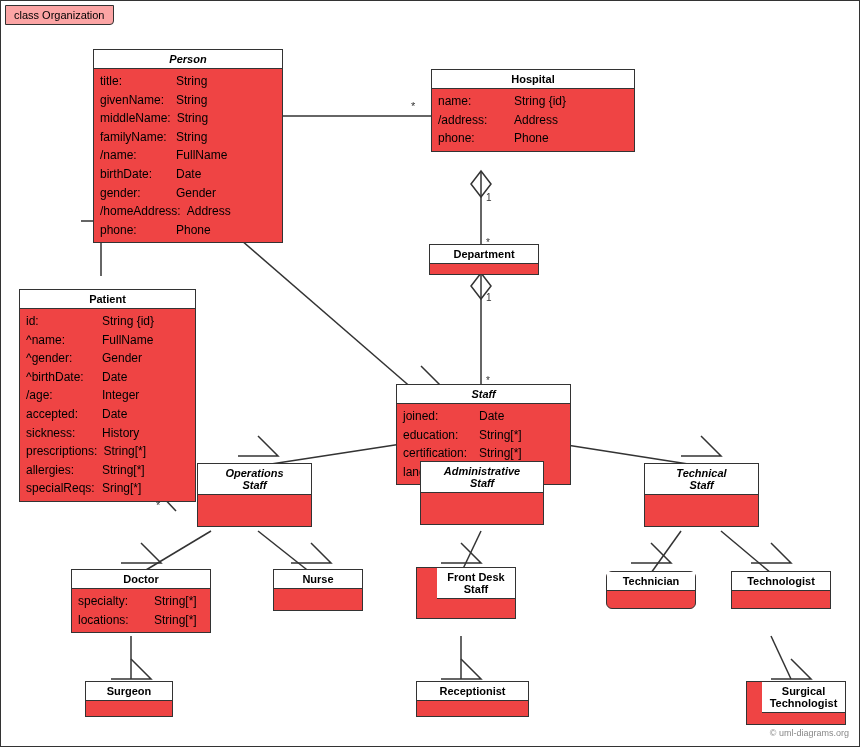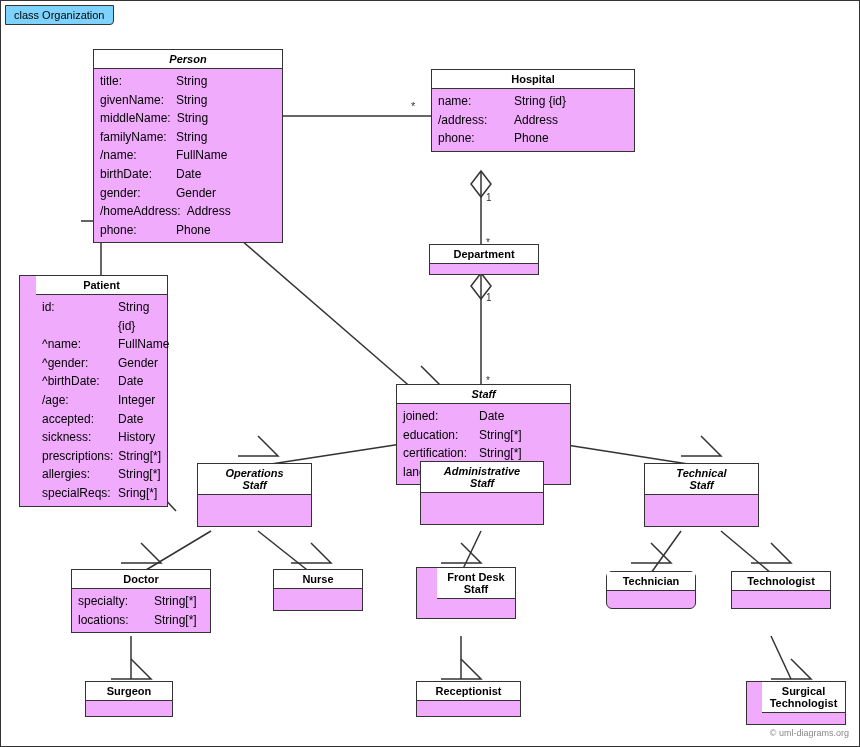--- a/index.html
+++ b/index.html
@@ -19,27 +19,27 @@
       background: #fff;
       border: 1px solid #333;
     }
     .title-box {
       position: absolute;
       top: 4px;
       left: 4px;
       border: 1px solid #333;
       padding: 3px 8px;
       font-size: 11px;
-      background: #7dd3fc;
+      background: #fca5a5;
       border-radius: 0 0 4px 0;
     }
     .uml-class {
       position: absolute;
       border: 1.5px solid #333;
-      background: #f0abfc;
+      background: #ef4444;
       text-align: center;
     }
     .uml-class .class-name {
       border-bottom: 1.5px solid #333;
       padding: 3px 6px;
       font-weight: bold;
       background: #fff;
       text-align: center;
     }
     .uml-class .class-name.italic {
@@ -205,21 +205,21 @@
           <span class="attr-name">/address:</span>
           <span class="attr-type">Address</span>
         </div>
       <div class="attr-row">
           <span class="attr-name">phone:</span>
           <span class="attr-type">Phone</span>
         </div>
     </div>
   </div>
 
-  <div class="uml-class" style="left:18px; top:274px; width:149px;padding-left:16px;">
+  <div class="uml-class" style="left:18px; top:288px; width:177px;">
     <div class="class-name">Patient</div>
     <div class="class-attrs">
       <div class="attr-row">
           <span class="attr-name">id:</span>
           <span class="attr-type">String {id}</span>
         </div>
       <div class="attr-row">
           <span class="attr-name">^name:</span>
           <span class="attr-type">FullName</span>
         </div>
@@ -336,21 +336,21 @@
   <div class="uml-class" style="left:730px; top:570px; width:100px; min-height:38px;">
     <div class="class-name">Technologist</div>
     <div class="class-attrs" style="height:10px;"></div>
   </div>
 
   <div class="uml-class" style="left:84px; top:680px; width:88px; min-height:36px;">
     <div class="class-name">Surgeon</div>
     <div class="class-attrs" style="height:10px;"></div>
   </div>
 
-  <div class="uml-class" style="left:415px; top:680px; width:105px; min-height:36px;">
+  <div class="uml-class" style="left:415px; top:680px; width:113px; min-height:36px;">
     <div class="class-name">Receptionist</div>
     <div class="class-attrs" style="height:10px;"></div>
   </div>
 
   <div class="uml-class" style="left:745px; top:680px; width:100px; min-height:44px;padding-left:15px;">
     <div class="class-name" style="white-space:pre-line;">Surgical
 Technologist</div>
     <div class="class-attrs" style="height:8px;"></div>
   </div>
 

